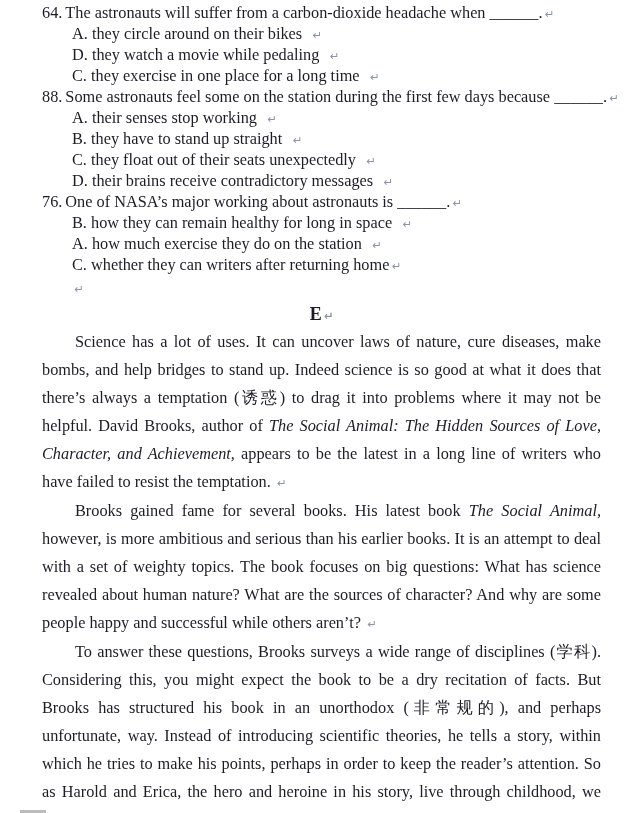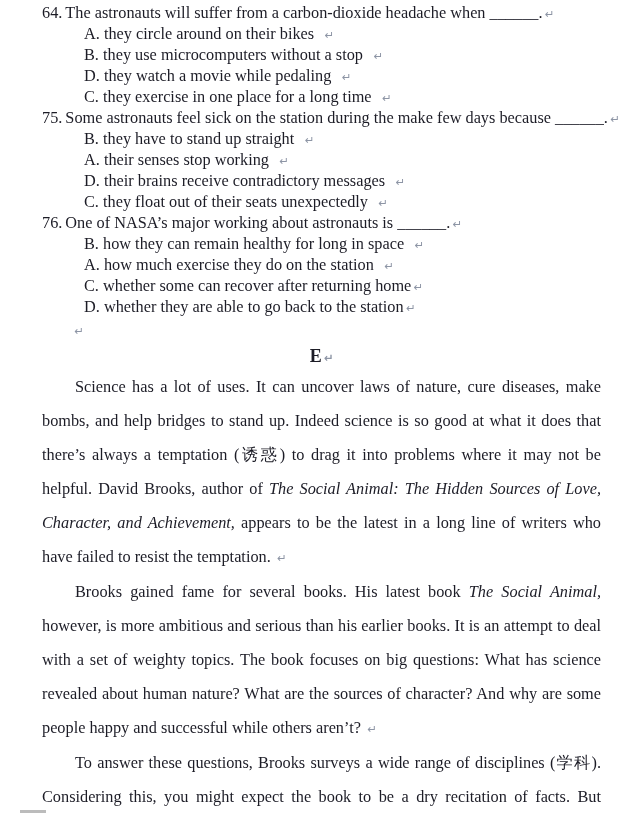--- a/index.html
+++ b/index.html
@@ -13,39 +13,39 @@
   .doc {
     position:relative;
     width:641px; height:813px;
     padding:3px 40px 0 42px;
   }
   .q-line, .opt {
     font-size:16.3px;
     line-height:19px;
     white-space:nowrap;
   }
-  .opt { margin-left:42px; }
+  .opt { margin-left:30px; }
   .empty-line { margin-left:30px; line-height:23.6px; font-size:16.3px; }
   .q-num { margin-right:3px; }
   .pmark {
     color:#8d95a5;
     font-family:"DejaVu Sans",sans-serif;
     font-size:11.5px;
     margin-left:2px;
     vertical-align:baseline;
   }
   .section-heading {
     text-align:center;
     font-weight:bold;
     font-size:18px;
     line-height:24px;
   }
   .para {
     font-size:16.3px;
-    line-height:34px;
+    line-height:28px;
     text-align:justify;
     text-indent:33px;
   }
   .run.italic { font-style:italic; }
   .scroll-fragment {
     position:absolute;
     left:20px; bottom:0;
     width:26px; height:3px;
     background:#bcbcbc;
   }
@@ -57,74 +57,66 @@
 
   <div class="q-block">
     <div class="q-line">
       <span class="q-num">64.</span><span class="q-stem"><span class="run">The astronauts will suffer from a carbon-dioxide headache when </span><span class="run blank">______</span><span class="run">.</span></span><span class="pmark">↵</span>
     </div>
     <div class="opt">
       <span>A.</span>
       <span>they circle around on their bikes&nbsp;&nbsp;</span><span class="pmark">↵</span>
     </div>
     <div class="opt">
-      <span>B.</span>
-      <span>they use microcomputers without a stop&nbsp;&nbsp;</span><span class="pmark">↵</span>
-    </div>
-    <div class="opt">
       <span>D.</span>
       <span>they watch a movie while pedaling&nbsp;&nbsp;</span><span class="pmark">↵</span>
     </div>
     <div class="opt">
       <span>C.</span>
       <span>they exercise in one place for a long time&nbsp;&nbsp;</span><span class="pmark">↵</span>
     </div>
   </div>
 
   <div class="q-block">
     <div class="q-line">
-      <span class="q-num">75.</span><span class="q-stem"><span class="run">Some astronauts feel sick on the station during the make few days because </span><span class="run blank">______</span><span class="run">.</span></span><span class="pmark">↵</span>
+      <span class="q-num">88.</span><span class="q-stem"><span class="run">Some astronauts feel some on the station during the first few days because </span><span class="run blank">______</span><span class="run">.</span></span><span class="pmark">↵</span>
+    </div>
+    <div class="opt">
+      <span>A.</span>
+      <span>their senses stop working&nbsp;&nbsp;</span><span class="pmark">↵</span>
     </div>
     <div class="opt">
       <span>B.</span>
       <span>they have to stand up straight&nbsp;&nbsp;</span><span class="pmark">↵</span>
     </div>
     <div class="opt">
-      <span>A.</span>
-      <span>their senses stop working&nbsp;&nbsp;</span><span class="pmark">↵</span>
+      <span>C.</span>
+      <span>they float out of their seats unexpectedly&nbsp;&nbsp;</span><span class="pmark">↵</span>
     </div>
     <div class="opt">
       <span>D.</span>
       <span>their brains receive contradictory messages&nbsp;&nbsp;</span><span class="pmark">↵</span>
-    </div>
-    <div class="opt">
-      <span>C.</span>
-      <span>they float out of their seats unexpectedly&nbsp;&nbsp;</span><span class="pmark">↵</span>
     </div>
   </div>
 
   <div class="q-block">
     <div class="q-line">
       <span class="q-num">76.</span><span class="q-stem"><span class="run">One of NASA’s major working about astronauts is </span><span class="run blank">______</span><span class="run">.</span></span><span class="pmark">↵</span>
     </div>
     <div class="opt">
       <span>B.</span>
       <span>how they can remain healthy for long in space&nbsp;&nbsp;</span><span class="pmark">↵</span>
     </div>
     <div class="opt">
       <span>A.</span>
       <span>how much exercise they do on the station&nbsp;&nbsp;</span><span class="pmark">↵</span>
     </div>
     <div class="opt">
       <span>C.</span>
-      <span>whether some can recover after returning home</span><span class="pmark">↵</span>
-    </div>
-    <div class="opt">
-      <span>D.</span>
-      <span>whether they are able to go back to the station</span><span class="pmark">↵</span>
+      <span>whether they can writers after returning home</span><span class="pmark">↵</span>
     </div>
   </div>
 
   <div class="empty-line"><span class="pmark">↵</span></div>
 
   <div class="section-heading">
     <span>E</span><span class="pmark">↵</span>
   </div>
 
   <p class="para"><span><span class="run">Science has a lot of uses. It can uncover laws of nature, cure diseases, make bombs, and help bridges to stand up. Indeed science is so good at what it does that there’s always a temptation (诱惑) to drag it into problems where it may not be helpful. David Brooks, author of </span><span class="run italic">The Social Animal: The Hidden Sources of Love, Character, and Achievement,</span><span class="run"> appears to be the latest in a long line of writers who have failed to resist the temptation.&nbsp;</span></span><span class="pmark">↵</span></p>

